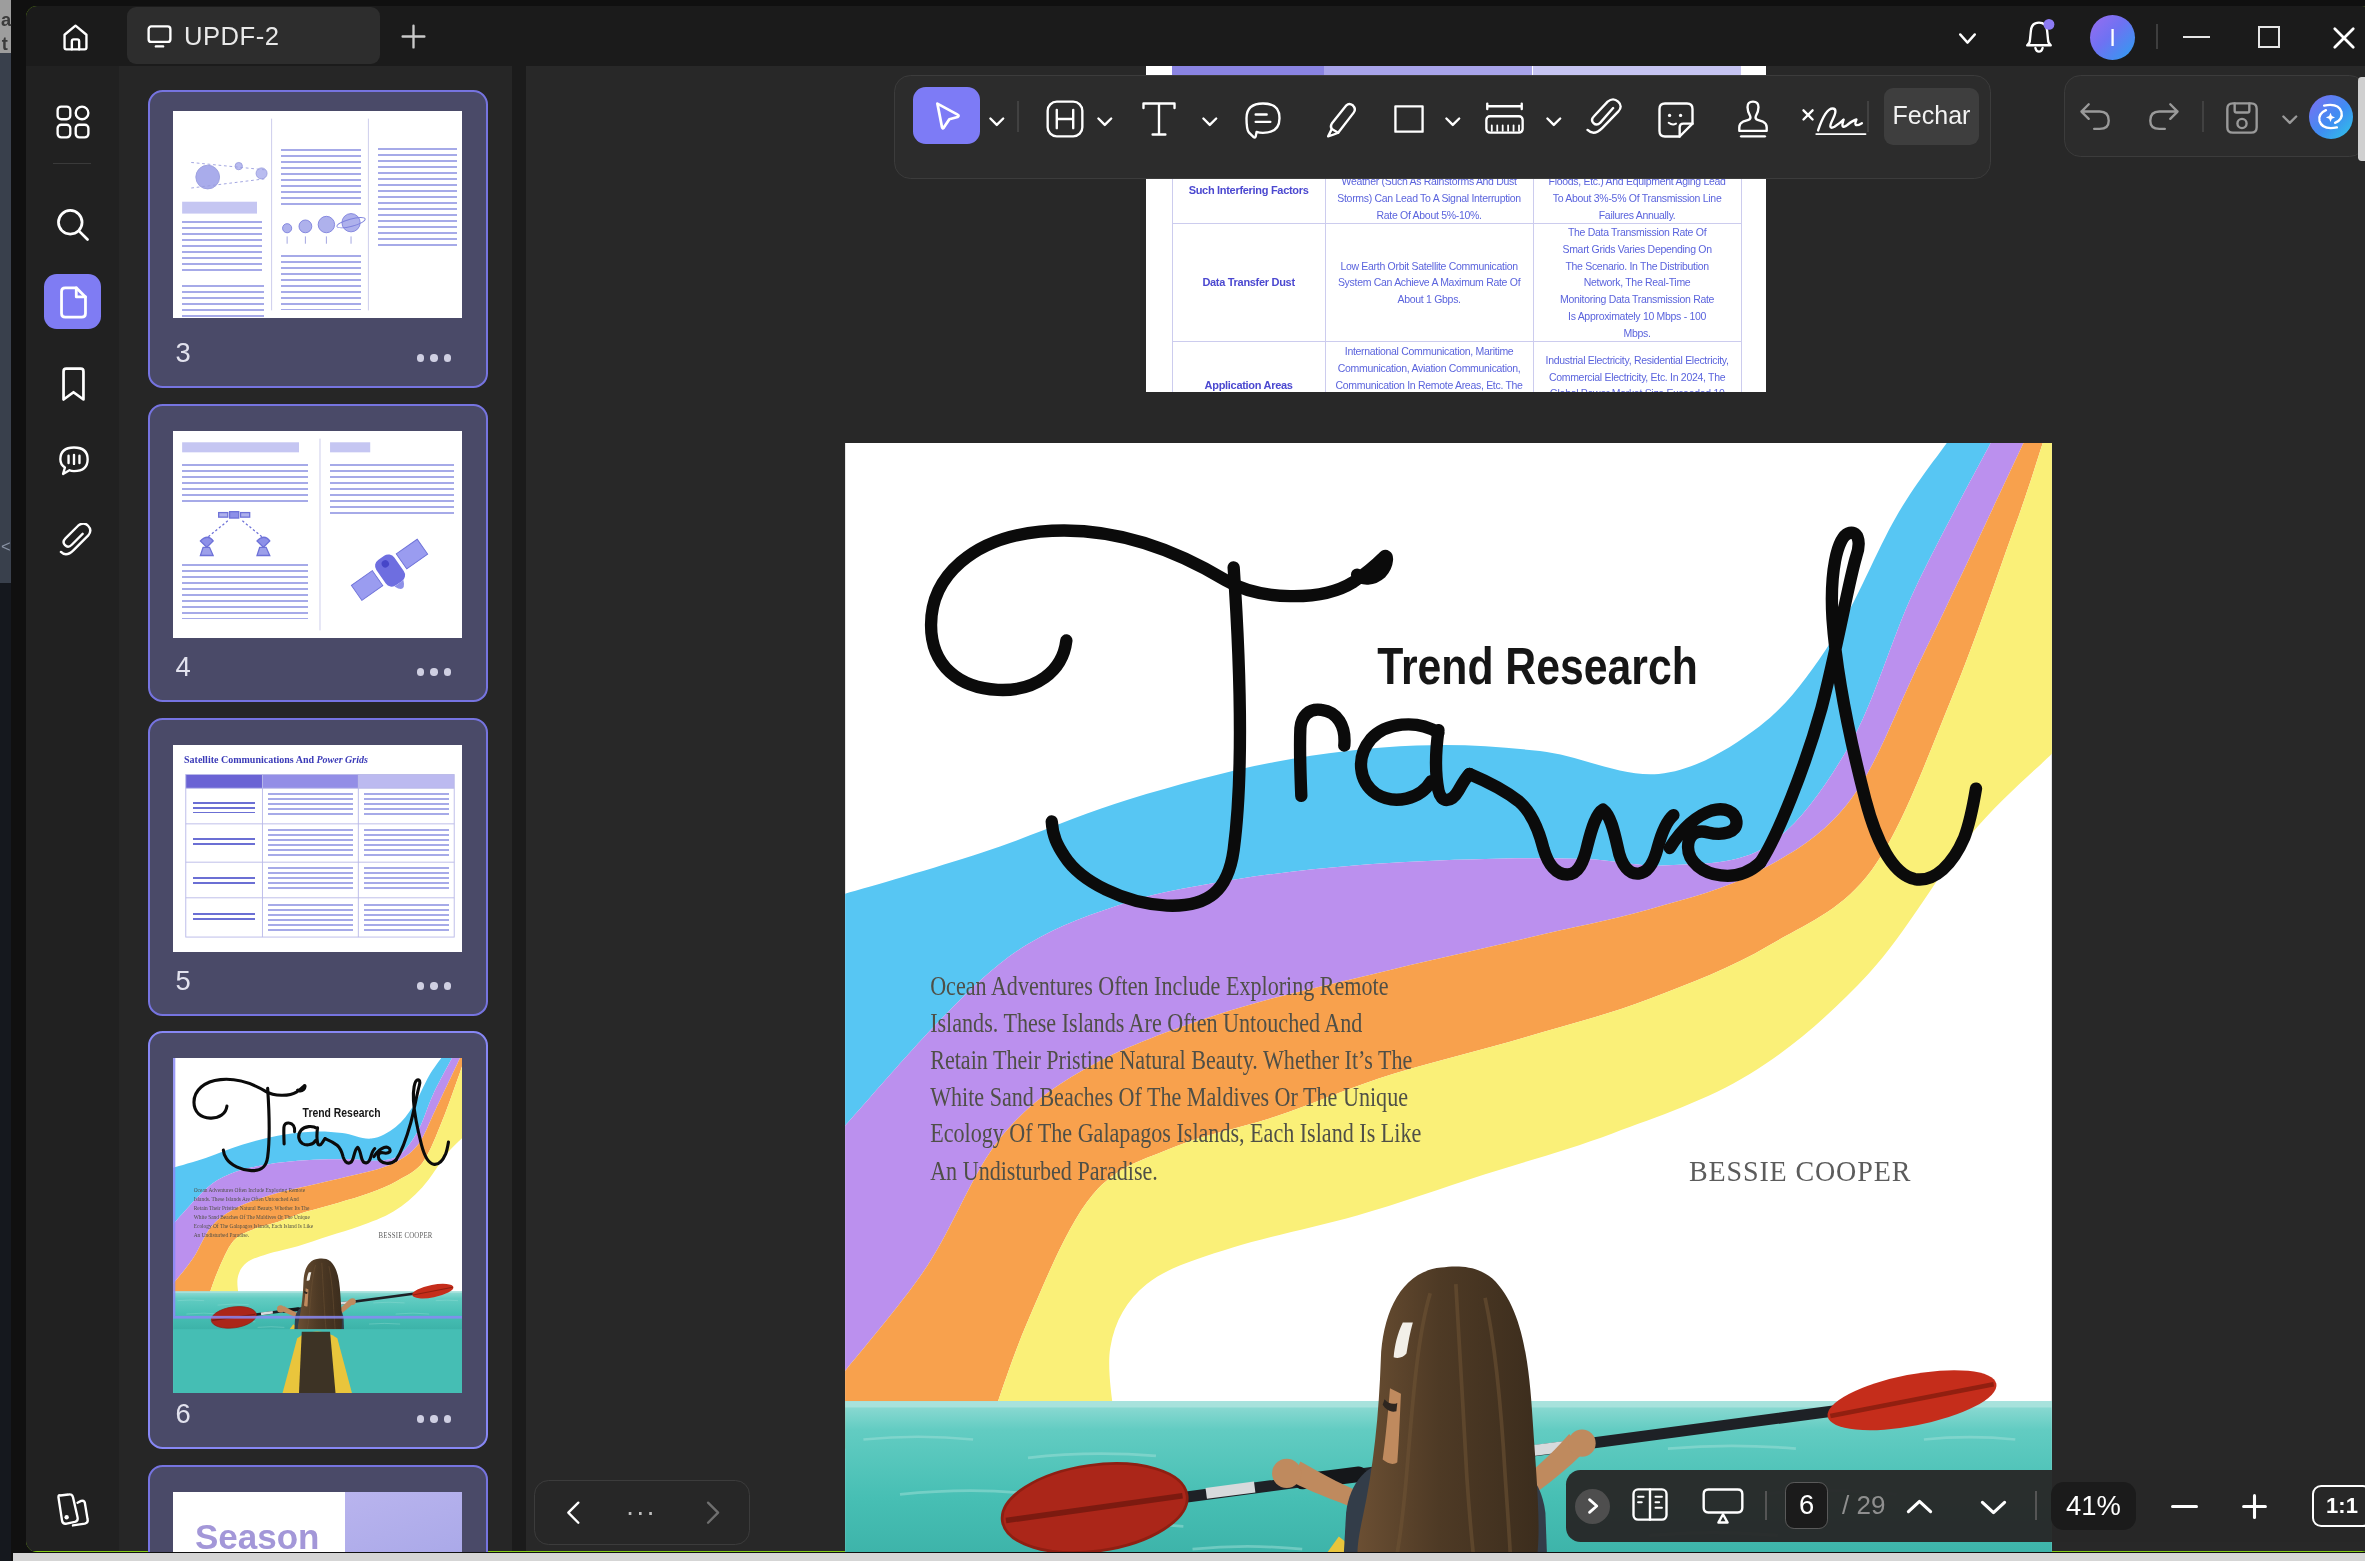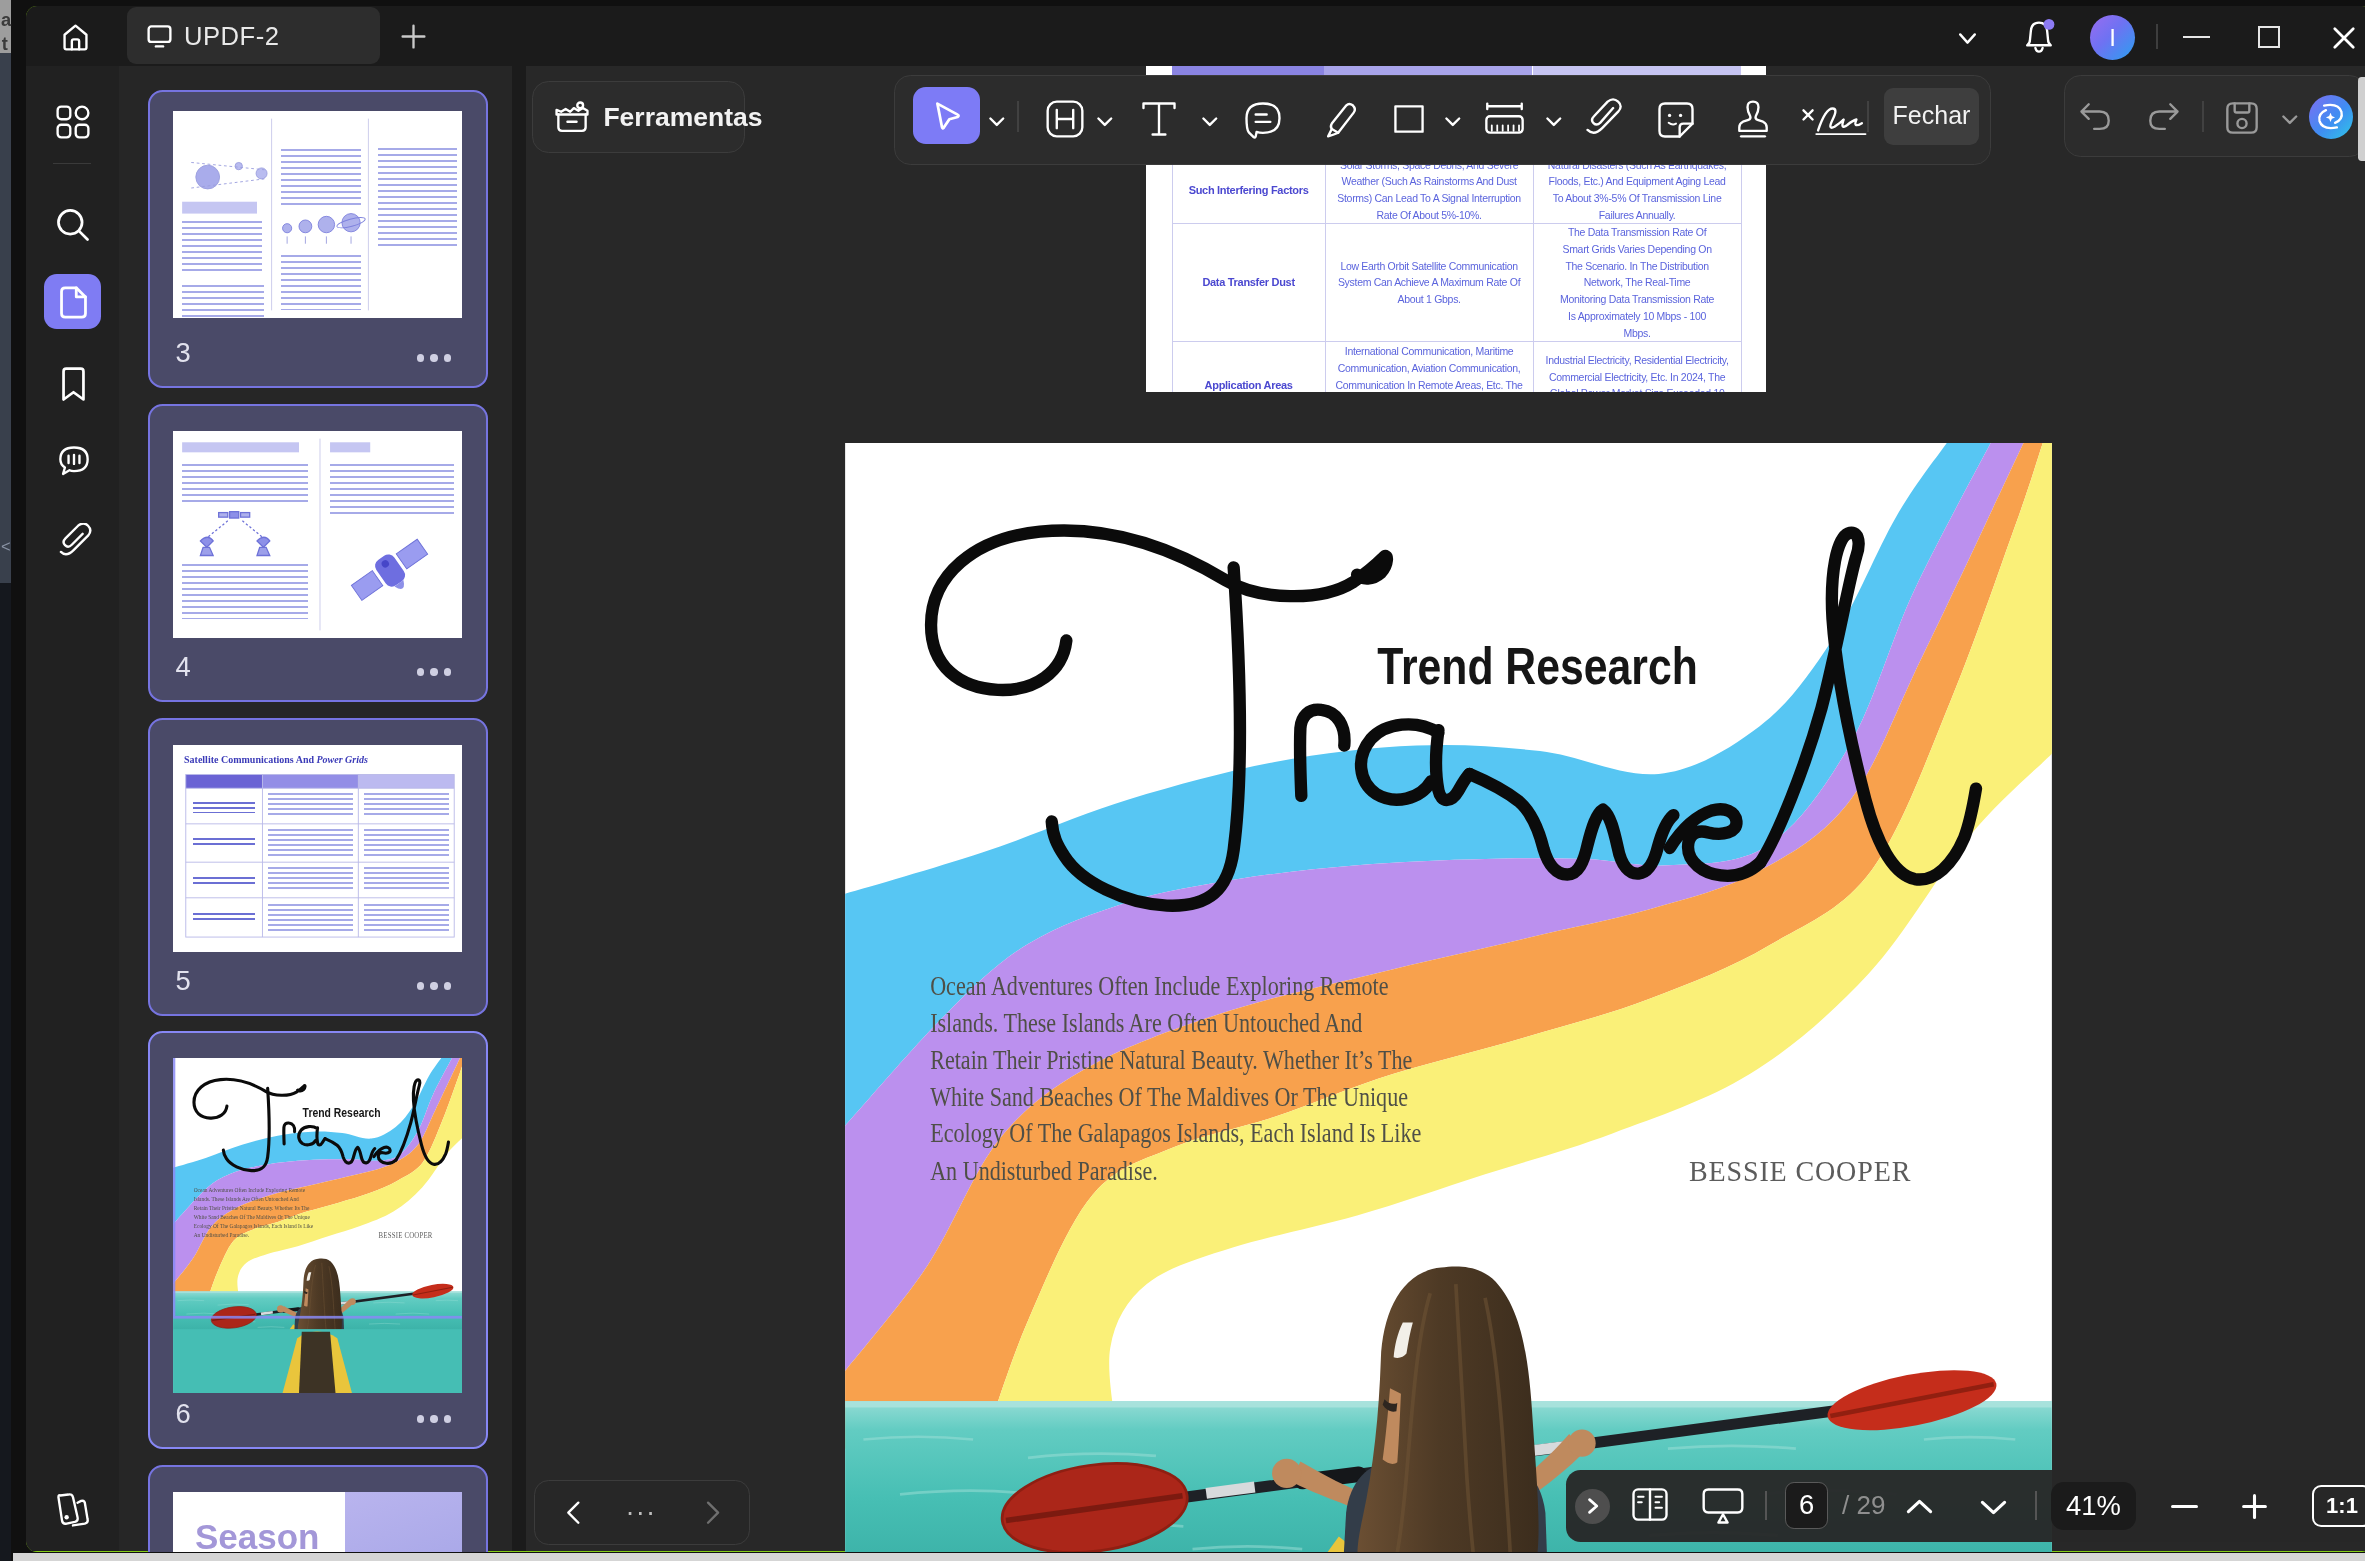--- a/index.html
+++ b/index.html
@@ -437,31 +437,22 @@
 <g stroke="#6f5435" stroke-width="4" fill="none" opacity="0.55">
   <path d="M 640,930 C 625,980 620,1060 614,1130 C 610,1175 606,1205 602,1224"></path>
   <path d="M 668,920 C 672,980 676,1060 680,1130 C 683,1175 686,1205 688,1224"></path>
   <path d="M 700,935 C 712,990 718,1060 722,1130 C 725,1175 727,1200 728,1224"></path>
 </g>
 <path d="M 610,962 C 604,974 601,988 600,1000 C 605,1002 611,1000 614,996 C 616,984 618,972 621,962 Z" fill="#f2efe8"></path>
 <path d="M 596,1034 C 594,1060 591,1090 588,1112 C 594,1117 600,1118 604,1115 C 606,1090 607,1060 608,1040 Z" fill="#bf8a5e"></path>
 <path d="M 590,1046 C 594,1051 600,1052 604,1050 L 603,1059 C 597,1061 591,1057 588,1052 Z" fill="#2d2620"></path>
 </svg>
 
-      <div class="tool-box" style="left:6.4px;top:15.5px;width:213px;height:72px;">
-        <svg class="abs" style="left:19px;top:16.5px" width="40" height="40" viewBox="0 0 44 44">
-          <path class="ic" d="M7 17 L7 31 Q7 35 11 35 L33 35 Q37 35 37 31 L37 17"></path>
-          <path class="ic" d="M5 12 L10 14 L15 11 L20 14 L24 10 L29 13 L34 10 L39 13 L39 17 L5 17 Z"></path>
-          <path class="ic" d="M17 25 L27 25"></path>
-          <circle class="ic" cx="31" cy="7" r="3.2"></circle>
-        </svg>
-        <div class="abs" style="left:70px;top:20px;color:#f2f2f2;font-size:26.5px;font-weight:bold;">Ferramentas</div>
-      </div>
-
-      <div class="tool-box" style="left:368px;top:9.1px;width:1097px;height:90px;">
+
+      <div class="tool-box" style="left:368px;top:9.1px;width:1097px;height:104px;">
         <div class="abs" style="left:18.3px;top:11px;width:67px;height:57px;background:#7d7bf6;border-radius:12.8px;">
           <svg class="abs" style="left:16.5px;top:12px" width="35" height="35" viewBox="0 0 38 38">
             <path d="M8 5 L30 17 Q32 18 30 19.5 L21 22 L15 31 Q13.5 33 13 30.5 Z" fill="none" stroke="#fff" stroke-width="3" stroke-linejoin="round"></path>
           </svg>
         </div>
         <svg class="abs" style="left:89px;top:37px" width="25.6" height="18.3" viewBox="0 0 28 20">
             <path class="ic" d="M7 6 L14 13 L21 6"></path>
           </svg>
         <div class="abs" style="left:122px;top:25.6px;width:1.8px;height:31px;background:#414141;"></div>
         <svg class="abs" style="left:149px;top:22px" width="42" height="42" viewBox="0 0 46 46">

